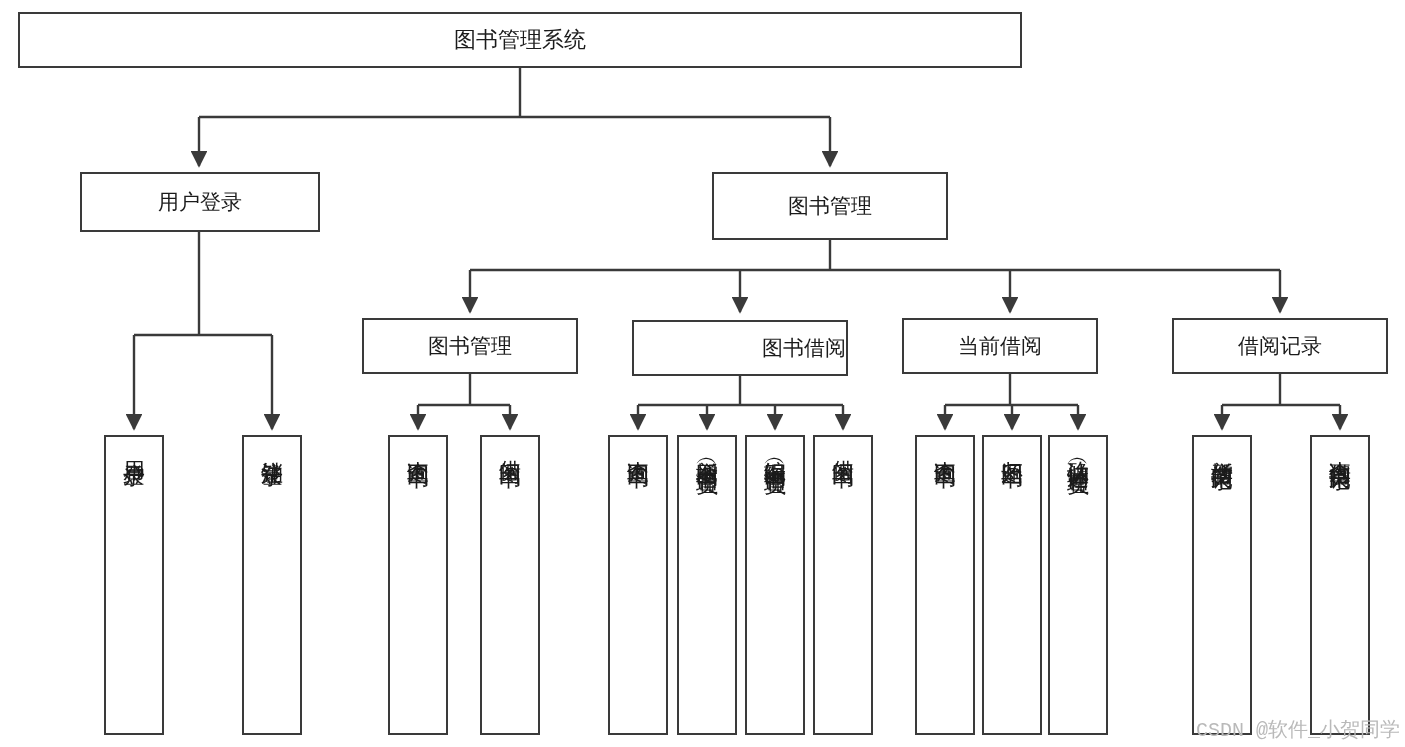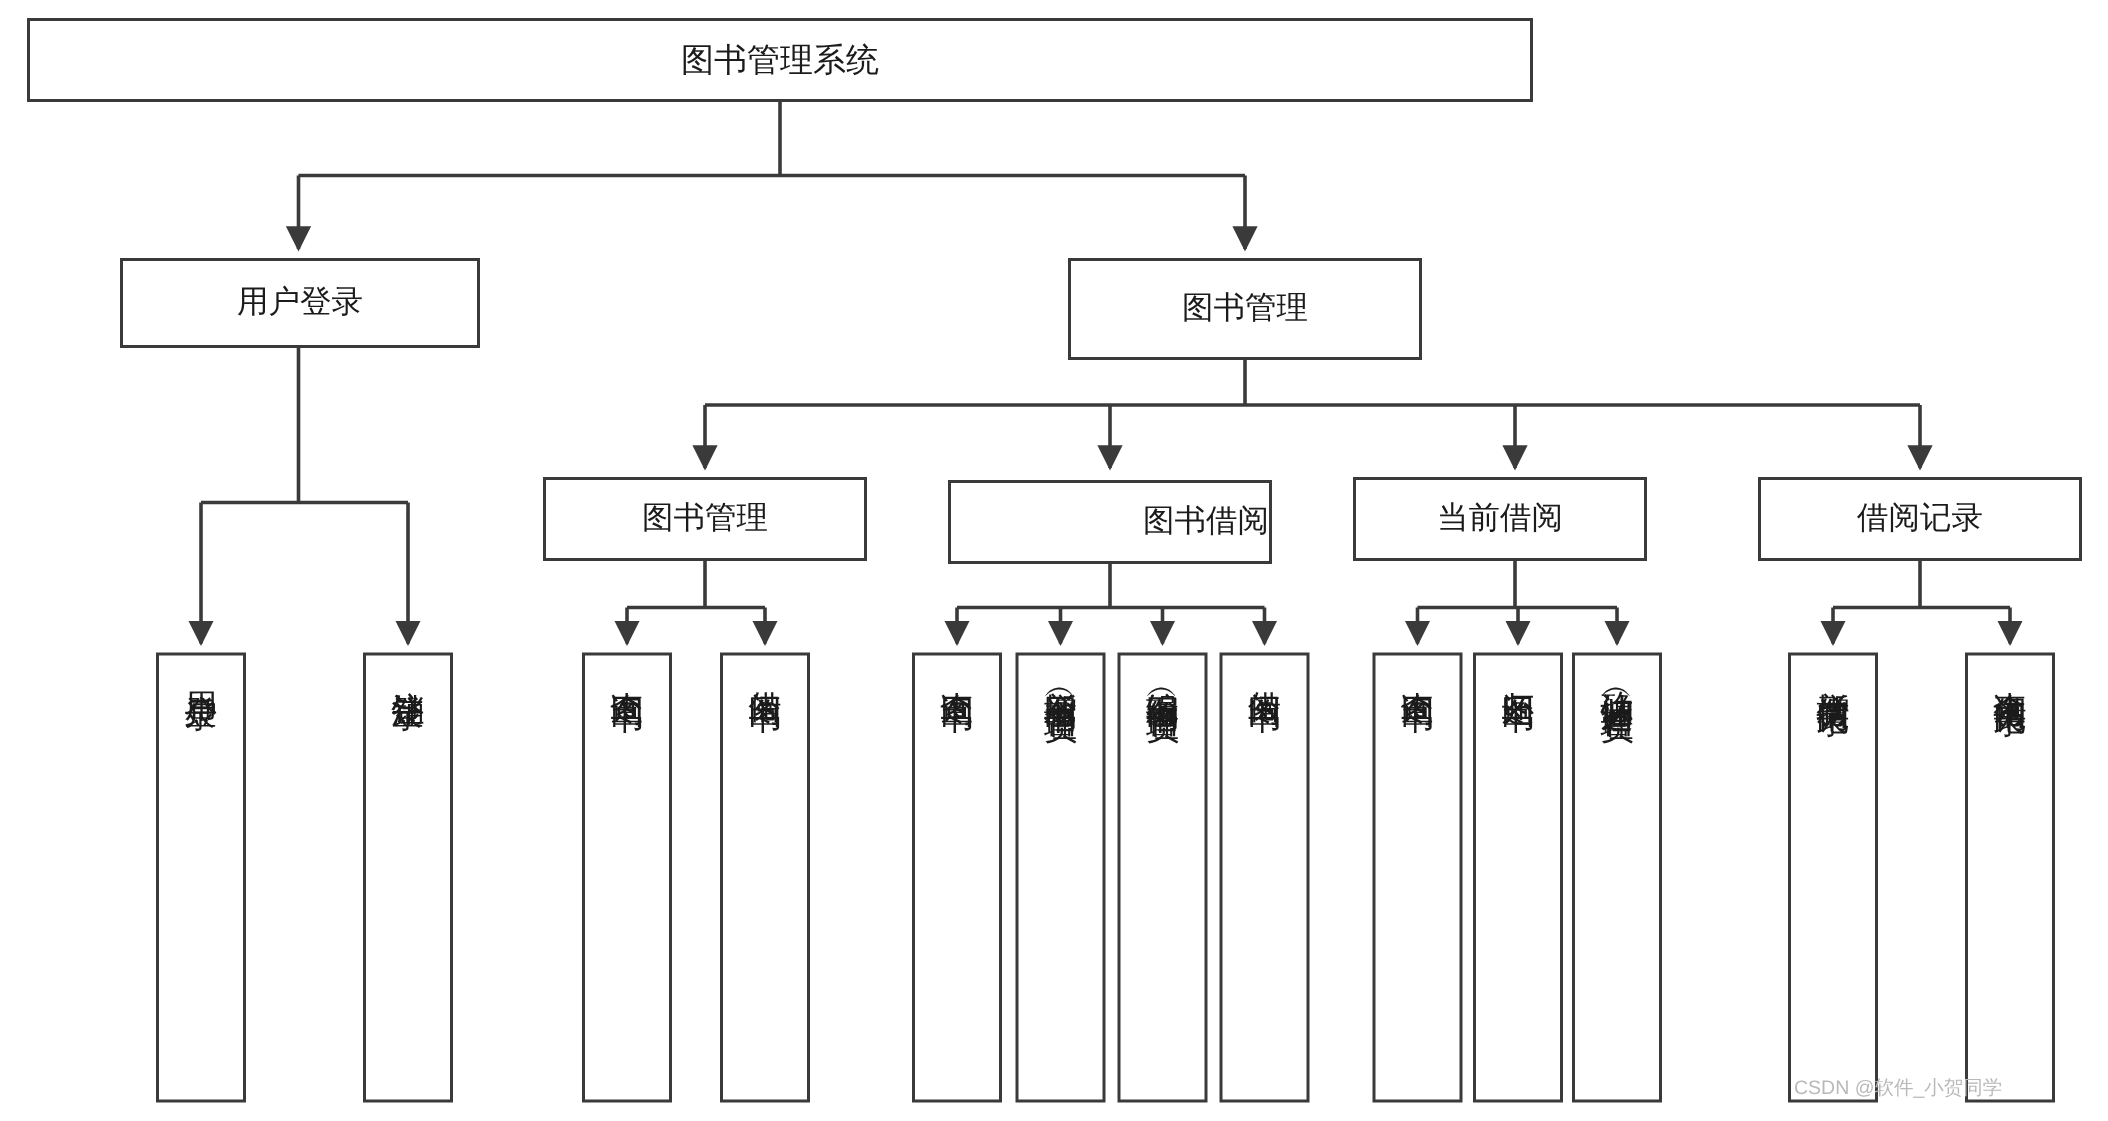--- a/index.html
+++ b/index.html
@@ -58,25 +58,25 @@
     writing-mode: vertical-rl;
     text-orientation: upright;
     font-size: 22px;
     letter-spacing: 2px;
     line-height: 1;
   }
   .watermark {
     position: absolute;
     left: 1196px;
     top: 716px;
-    font-size: 13px;
+    font-size: 20px;
     color: #b9b9b9;
     white-space: nowrap;
     z-index: 3;
-    font-family: Liberation Sans, sans-serif;
+    font-family: Liberation Mono, monospace;
   }
 </style>
 </head>
 <body>
 
 <div id="canvas">
 
   <svg id="edges" viewBox="0 0 1405 747" xmlns="http://www.w3.org/2000/svg">
     <defs>
       <marker id="arrow" viewBox="0 0 10 10" refX="9" refY="5" markerWidth="7" markerHeight="7" orient="auto-start-reverse">

